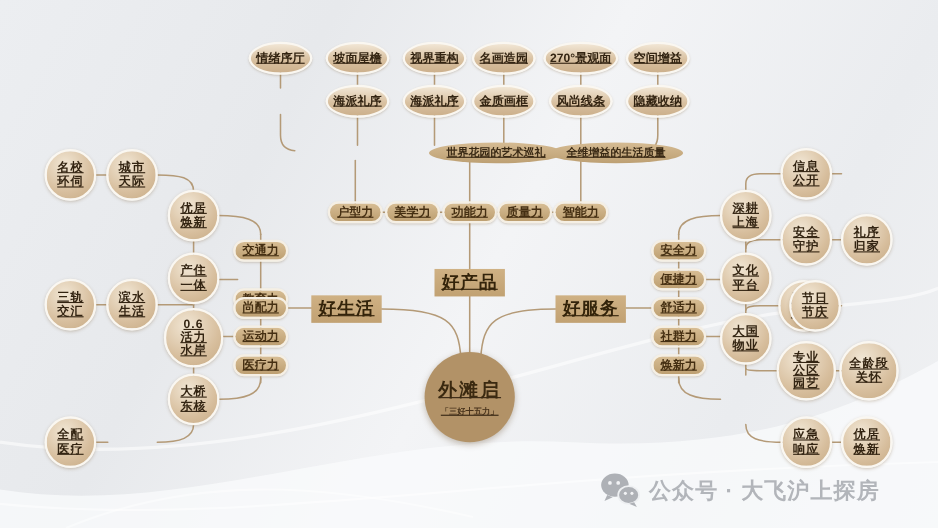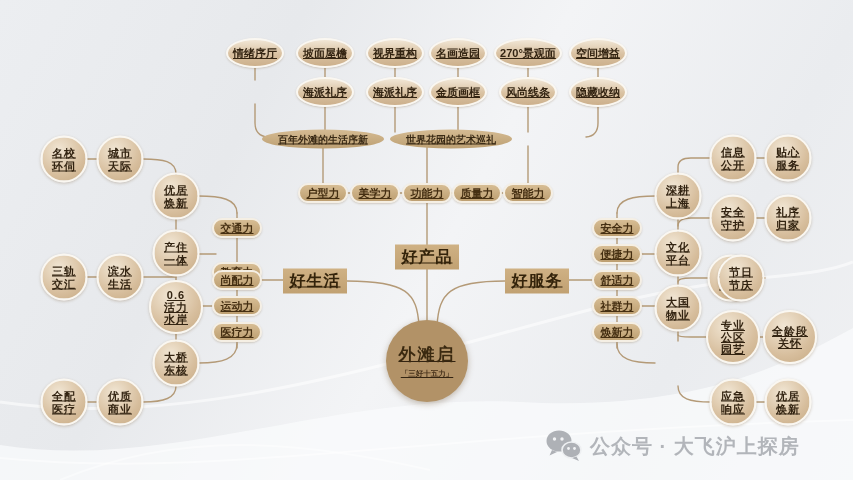--- a/index.html
+++ b/index.html
@@ -143,22 +143,22 @@
   <div class="node oval" style="left:458px;top:53px">名画造园</div>
   <div class="node oval wide" style="left:528px;top:53px">270°景观面</div>
   <div class="node oval" style="left:598px;top:53px">空间增益</div>
 
   <div class="node oval" style="left:325px;top:92px">海派礼序</div>
   <div class="node oval" style="left:395px;top:92px">海派礼序</div>
   <div class="node oval" style="left:458px;top:92px">金质画框</div>
   <div class="node oval" style="left:528px;top:92px">风尚线条</div>
   <div class="node oval" style="left:598px;top:92px">隐藏收纳</div>
 
-  <div class="node banner" style="left:323px;top:139px">百年外滩的生活序新</div>
   <div class="node banner" style="left:451px;top:139px">世界花园的艺术巡礼</div>
+  <div class="node banner" style="left:560px;top:139px">全维增益的生活质量</div>
 
   <div class="node pill" style="left:323px;top:193px">户型力</div>
   <div class="node pill" style="left:375px;top:193px">美学力</div>
   <div class="node pill" style="left:427px;top:193px">功能力</div>
   <div class="node pill" style="left:477px;top:193px">质量力</div>
   <div class="node pill" style="left:528px;top:193px">智能力</div>
 
   <div class="node hao" style="left:427px;top:257px">好产品</div>
   <div class="node hao" style="left:315px;top:281px">好生活</div>
   <div class="node hao" style="left:537px;top:281px">好服务</div>
@@ -187,40 +187,36 @@
   <div class="node circle" style="left:64px;top:159px">名校
 环伺</div>
   <div class="node circle" style="left:120px;top:159px">城市
 天际</div>
   <div class="node circle" style="left:64px;top:277px">三轨
 交汇</div>
   <div class="node circle" style="left:120px;top:277px">滨水
 生活</div>
   <div class="node circle" style="left:64px;top:402px">全配
 医疗</div>
-  <div class="node circle" style="left:120px;top:402px">优质
-商业</div>
 
   <div class="node pill" style="left:617px;top:228px">安全力</div>
   <div class="node pill" style="left:617px;top:254px">便捷力</div>
   <div class="node pill" style="left:617px;top:280px">舒适力</div>
   <div class="node pill" style="left:617px;top:306px">社群力</div>
   <div class="node pill" style="left:617px;top:332px">焕新力</div>
 
   <div class="node circle" style="left:678px;top:196px">深耕
 上海</div>
   <div class="node circle" style="left:678px;top:253px">文化
 平台</div>
   <div class="node circle" style="left:678px;top:308px">大国
 物业</div>
 
   <div class="node circle" style="left:733px;top:158px">信息
 公开</div>
-  <div class="node circle" style="left:788px;top:158px">贴心
-服务</div>
   <div class="node circle" style="left:733px;top:218px">安全
 守护</div>
   <div class="node circle" style="left:788px;top:218px">礼序
 归家</div>
   <div class="node circle" style="left:731px;top:278px">星级
 管家</div>
   <div class="node circle" style="left:741px;top:278px">节日
 节庆</div>
   <div class="node circle big" style="left:733px;top:337px">专业
 公区

